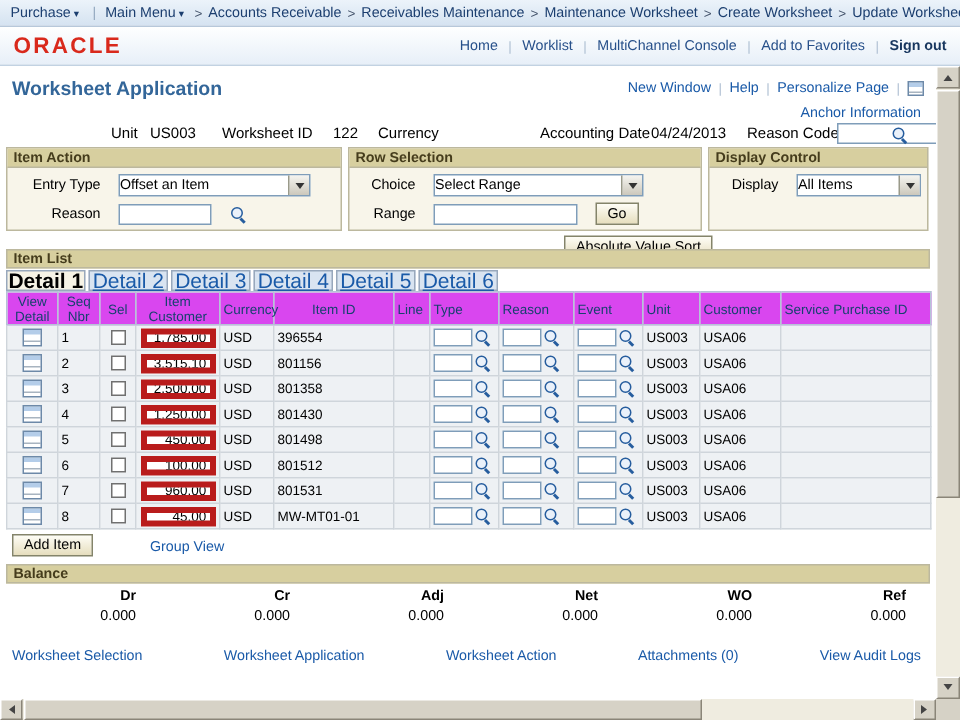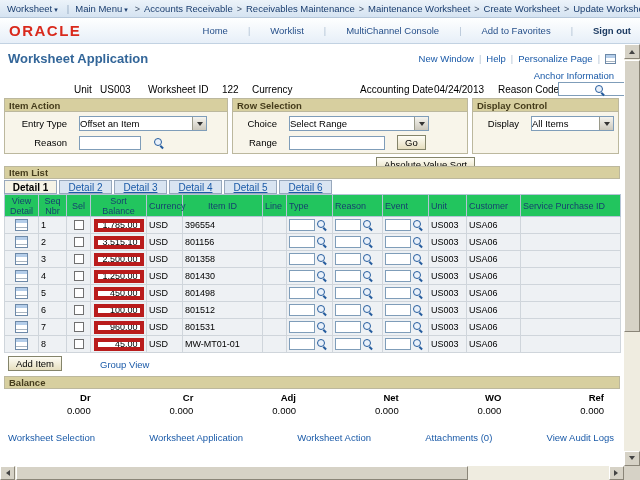--- a/index.html
+++ b/index.html
@@ -10,21 +10,21 @@
 
 .crumbbar{position:absolute;top:0;left:0;width:640px;height:18px;background:linear-gradient(#ecf3fa,#d5e3f1);border-bottom:1px solid #b7c8da;display:flex;align-items:center;padding:0 7px;color:#1b3e6f;white-space:nowrap;font-size:9.5px}
 .crumb{color:#1b3e6f;cursor:pointer}
 .caret{font-size:7px;margin:0 3px 0 2px;color:#1b3e6f}
 .gt{margin:0 4px;color:#43536b;font-size:9px}
 .crumb-sep{margin:0 6px;color:#93a8bf}
 
 
 .oraclebar{position:absolute;top:18px;left:0;width:640px;height:26px;background:linear-gradient(#feffff,#e7eff8);border-bottom:1px solid #c2d2e2;display:flex;align-items:center;justify-content:space-between;padding:0 9px}
 .logo{font-weight:bold;color:#d9291c;font-size:15px;letter-spacing:1.5px}
-.toplinks{display:flex;align-items:center;gap:20px;font-size:9.5px}
+.toplinks{display:flex;align-items:center;gap:7px;font-size:9.5px}
 .toplinks .lnk{color:#27508a;cursor:pointer}
 .toplinks .signout{font-weight:bold;color:#17365e;cursor:pointer}
 .pipe{color:#aebfd2;font-size:9px}
 
 
 .content{position:absolute;top:44px;left:0;width:624px;height:436px;background:#fff}
 .page-title{position:absolute;top:7px;left:8px;font-size:13px;font-weight:bold;color:#336699}
 .pagebar-links{position:absolute;top:9px;right:8px;display:flex;align-items:center;gap:5px;font-size:9.5px}
 .pagebar-links .lnk{color:#1a5aa8;cursor:pointer}
 .grid-ico{width:11px;height:10px;display:inline-block;border:1px solid #6d89a8;background:linear-gradient(#b4cde9,#b4cde9) 0 0/100% 3px no-repeat,linear-gradient(#a8b4c0,#a8b4c0) 0 6px/100% 1px no-repeat,#fff;cursor:pointer}
@@ -61,26 +61,26 @@
 .w58{width:58px}.w40{width:40px}.w42{width:42px}
 .dd128{width:128px}.dd140{width:140px}.dd92{width:92px}
 .in62{width:62px}.in96{width:96px}
 
 .sort-btn{position:absolute;top:113px;left:376px}
 
 
 .tanbar{position:absolute;left:4px;width:616px;height:13px;background:#d7cf9f;border:1px solid #bcb89e;font-weight:bold;font-size:9.5px;color:#453c1c;padding:0 4px;line-height:12px}
 .il-bar{top:122px}
 .tabs{position:absolute;top:136px;left:4px;height:14px;display:flex}
-.tab{width:53px;height:14px;border:1px solid #98a8bc;background:#d9e4f1;color:#1a5aa8;display:flex;align-items:center;justify-content:center;font-size:10px;margin-right:2px;cursor:pointer;text-decoration:underline}
+.tab{width:53px;height:14px;border:1px solid #98a8bc;background:#d9e4f1;color:#1a5aa8;display:flex;align-items:center;justify-content:center;font-size:14px;margin-right:2px;cursor:pointer;text-decoration:underline}
 .tab.active{background:#f6f3e6;color:#000;font-weight:bold;text-decoration:none}
 
 
 .grid{position:absolute;top:150px;left:4px;width:616px;border-collapse:collapse;table-layout:fixed;font-size:9px;border:1px solid #9aa5b1}
-.grid th{background:#22c55e;color:#16416e;font-weight:normal;border:1px solid #b5c4d6;height:22px;line-height:10px;padding:0 2px;text-align:left}
+.grid th{background:#d946ef;color:#16416e;font-weight:normal;border:1px solid #b5c4d6;height:22px;line-height:10px;padding:0 2px;text-align:left}
 .grid th.c{text-align:center}
 .grid td{border:1px solid #cfd5db;height:17px;padding:0 2px;background:#eef1f4}
 .grid td.c{text-align:center}
 .balin{width:50px;height:13px;border:4px solid #b91c1c;background:#fff;font-size:9px;text-align:right;padding:0 2px;font-family:inherit}
 .sin{width:26px;height:12px;border:1px solid #7f9db9;background:#fff;font-size:9px;padding:0 1px;font-family:inherit}
 .lkw{display:flex;align-items:center;gap:1px}
 .cb{width:10px;height:10px;border:1px solid #707070;background:#fff;display:inline-block;vertical-align:middle;cursor:pointer}
 .vdic{width:13px;height:12px;display:inline-block;vertical-align:middle;border:1px solid #6d89a8;background:linear-gradient(#b4cde9,#b4cde9) 0 0/100% 3px no-repeat,linear-gradient(#a8b4c0,#a8b4c0) 0 7px/100% 1px no-repeat,#fff;cursor:pointer}
 
 
@@ -118,21 +118,21 @@
 .t-dn{width:0;height:0;border:3px solid transparent;border-top:4px solid #444;margin-top:2px}
 .t-lt{width:0;height:0;border:3px solid transparent;border-right:4px solid #444;margin-left:-2px}
 .t-rt{width:0;height:0;border:3px solid transparent;border-left:4px solid #444;margin-left:2px}
 </style>
 </head>
 <body>
 
 <div class="screen">
 
   <div class="crumbbar">
-    <span class="crumb"><span>Worksheet</span><span class="caret">▾</span></span>
+    <span class="crumb"><span>Purchase</span><span class="caret">▾</span></span>
     <span class="crumb-sep">|</span>
     <span class="crumb"><span>Main Menu</span><span class="caret">▾</span></span>
     <span class="gt">&gt;</span>
     <span class="crumb">Accounts Receivable</span>
     <span class="gt">&gt;</span>
     <span class="crumb">Receivables Maintenance</span>
     <span class="gt">&gt;</span>
     <span class="crumb">Maintenance Worksheet</span>
     <span class="gt">&gt;</span>
     <span class="crumb">Create Worksheet</span>
@@ -260,21 +260,21 @@
           <col style="width:46px">
           <col style="width:38px">
           <col style="width:54px">
         <col style="width:100px">
       </colgroup>
       <thead>
         <tr>
           <th class="c">View Detail</th>
           <th class="c">Seq Nbr</th>
           <th class="c">Sel</th>
-          <th class="c">Sort Balance</th>
+          <th class="c">Item Customer</th>
           <th>Currency</th>
           <th class="c">Item ID</th>
           <th>Line</th>
           <th>Type</th>
           <th>Reason</th>
           <th>Event</th>
           <th>Unit</th>
           <th>Customer</th>
           <th>Service Purchase ID</th>
         </tr>

